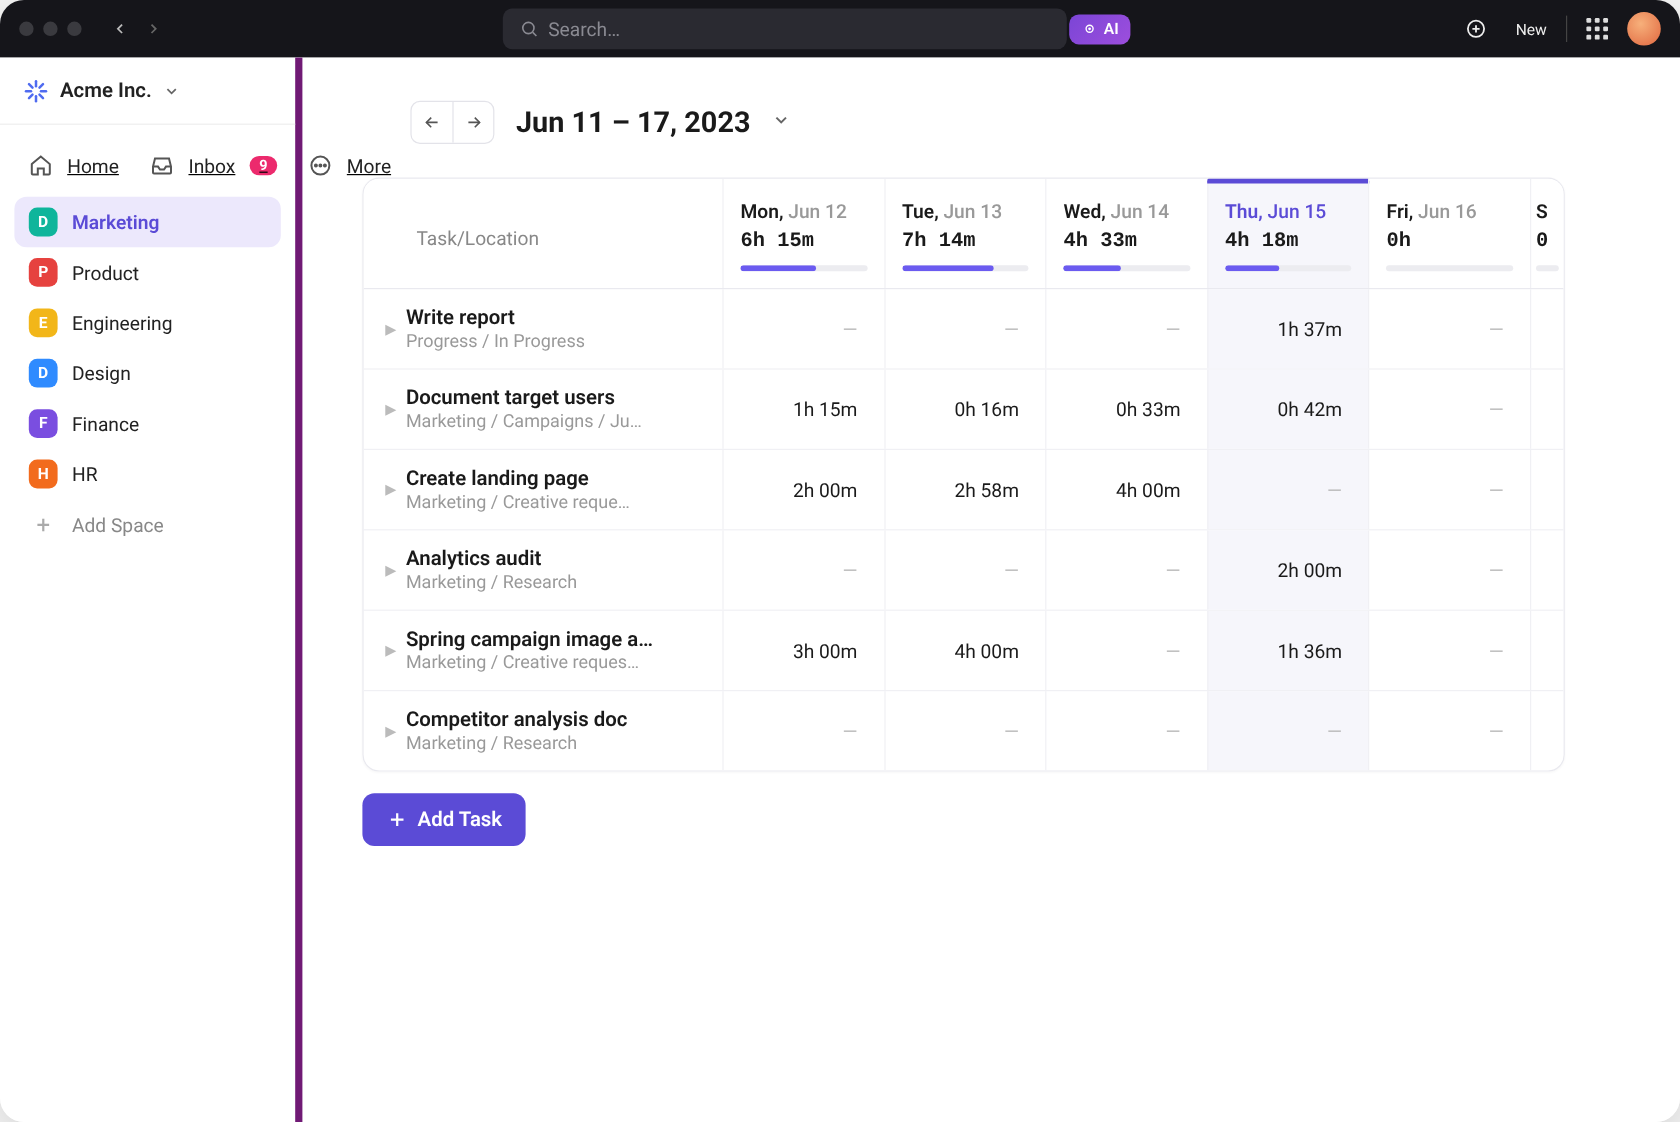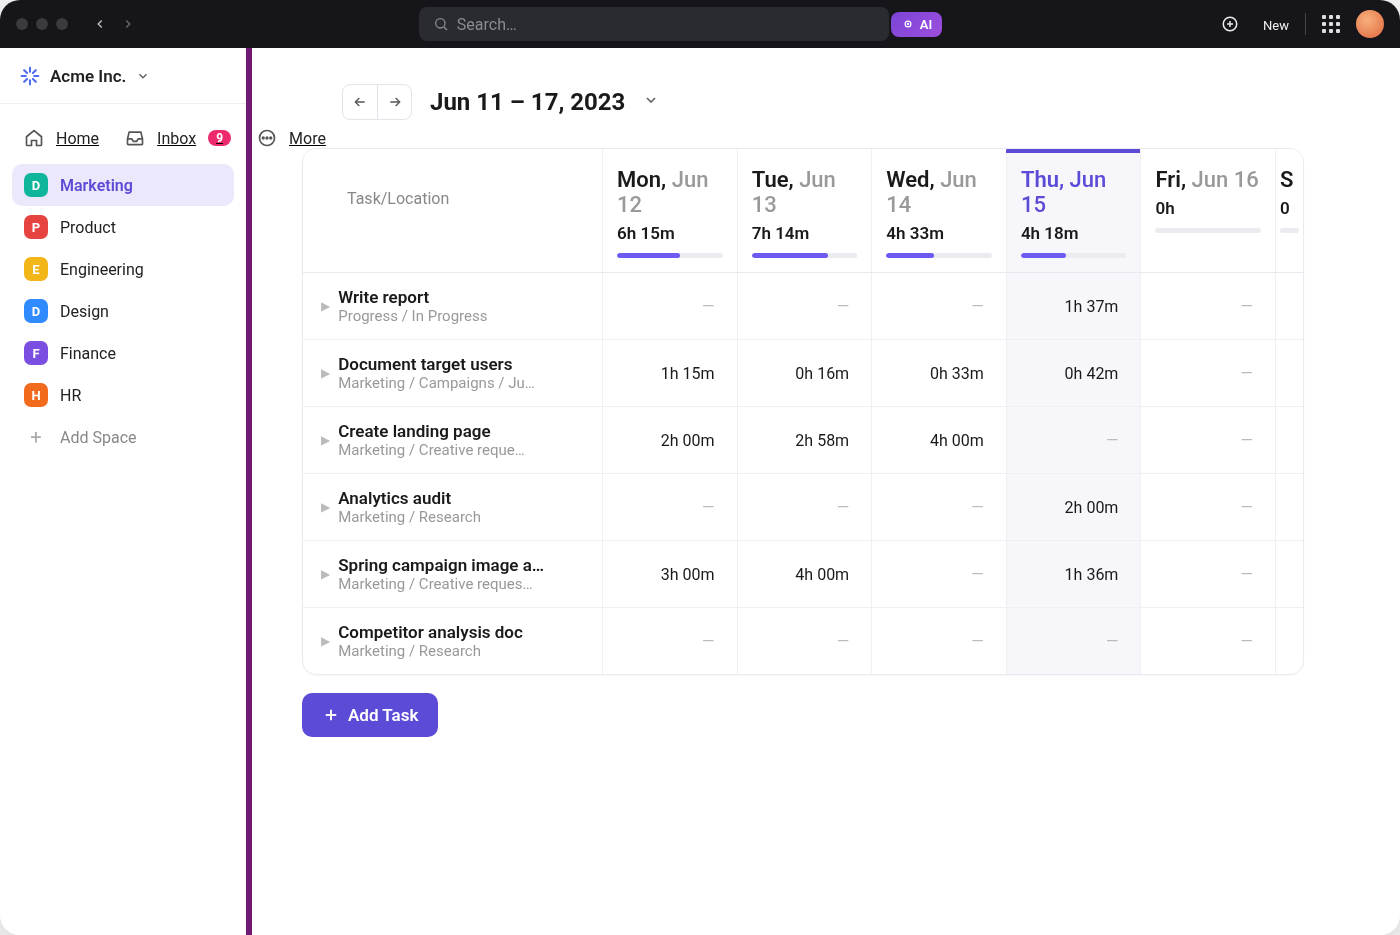--- a/index.html
+++ b/index.html
@@ -42,24 +42,24 @@
   .arrow-btn + .arrow-btn { border-left: 1px solid #e3e3e9;}
   .date-title { font-size: 24px; font-weight: 700; color: #1a1a1a;}
   .chev-down { color: #666; }
   
   .timesheet { border: 1px solid #e9e9ef; border-radius: 14px; overflow: hidden; width: 1002px; box-shadow: 0 1px 2px rgba(0,0,0,0.03);}
   .ts-head { display: flex; border-bottom: 1px solid #e9e9ef; background:#fff;}
   .col-task-head { width: 300px; padding: 40px 24px 28px 44px; color: #888; font-size: 16px;}
   .col-day-head { width: 135px; padding: 18px 14px 14px; border-left: 1px solid #f0f0f4; display: flex; flex-direction: column; gap: 6px; position: relative;}
   .col-day-head.active { background: #f6f6fb;}
   .col-day-head.active::before { content:""; position:absolute; top:-1px; left:-1px; right:-1px; height:5px; background:#5b4bd6; border-radius: 3px 3px 0 0;}
-  .day-label { font-size: 22px; font-weight: 600; color: #1a1a1a;}
+  .day-label { font-size: 16px; font-weight: 600; color: #1a1a1a;}
   .day-label .dim { color: #999; font-weight: 500;}
   .col-day-head.active .day-label, .col-day-head.active .day-label .dim { color: #5b4bd6;}
-  .day-total { font-size: 17px; font-weight: 600; color: #1a1a1a;}
+  .day-total { font-size: 17px; font-weight: 600; color: #1a1a1a; font-family: Liberation Mono, monospace;}
   .day-bar { height: 5px; background: #ececf0; border-radius: 3px; margin-top: 4px; overflow:hidden;}
   .day-bar-fill { height: 100%; background: #6b5bf0; border-radius: 3px;}
   .ts-row { display: flex; border-top: 1px solid #f0f0f4;}
   .ts-row:first-child { border-top:none;}
   .cell-task { width: 300px; padding: 14px 18px 14px 18px; display: flex; align-items: center; gap: 8px;}
   .expand-caret { color: #bbb; font-size: 12px; }
   .task-text { overflow: hidden;}
   .task-title { font-size: 17px; font-weight: 600; color: #1a1a1a; white-space: nowrap; overflow: hidden; text-overflow: ellipsis;}
   .task-path { font-size: 15px; color: #999; white-space: nowrap; overflow: hidden; text-overflow: ellipsis;}
   .cell-time { width: 135px; border-left: 1px solid #f0f0f4; display: flex; align-items: center; justify-content: flex-end; padding: 0 22px; font-size: 16px; color: #1a1a1a;}

